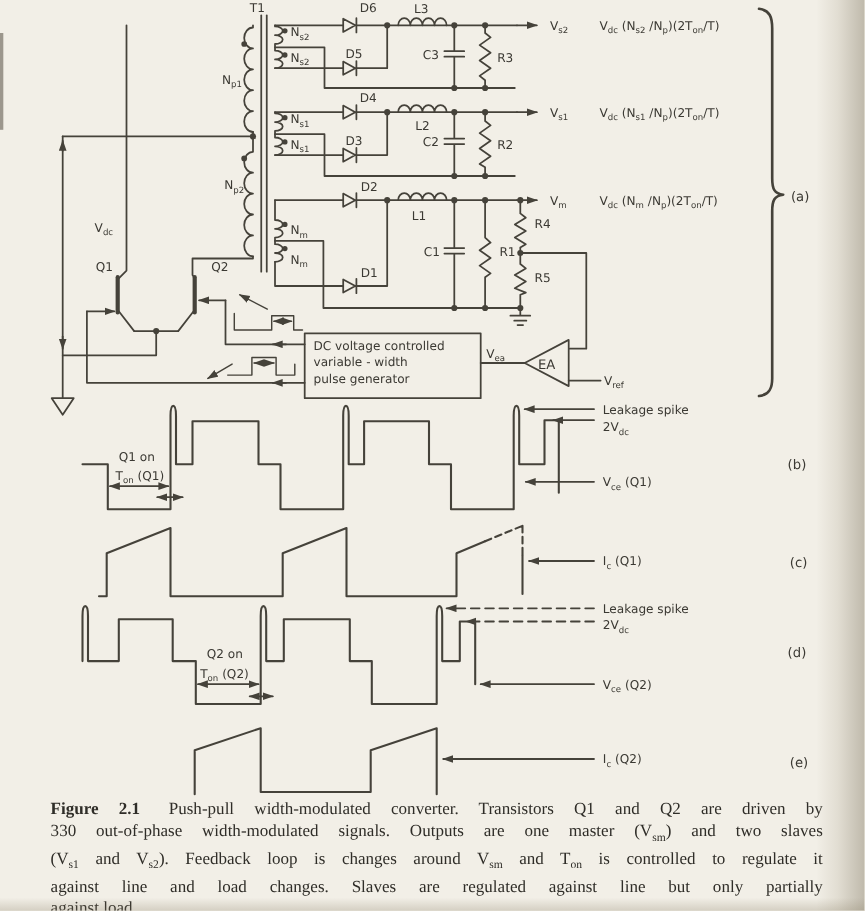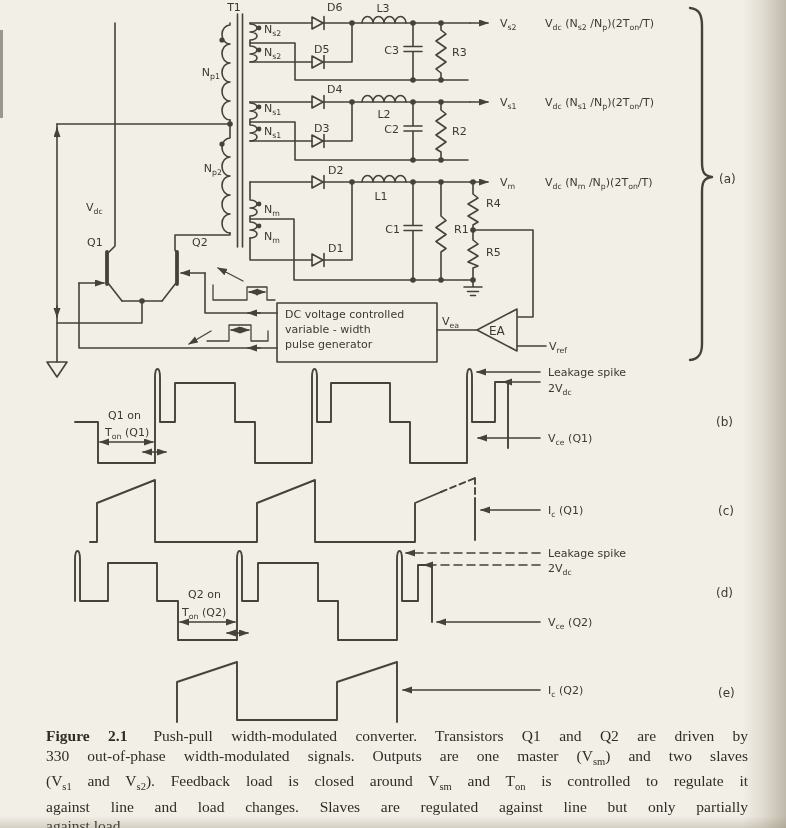--- a/index.html
+++ b/index.html
@@ -255,21 +255,21 @@
     <path class="w wf" d="M177,722 L177,682 L237,662 L237,720 L337,720 L337,682 L397,662 L397,722"></path>
     <line class="w" x1="540" y1="690" x2="403" y2="690" marker-end="url(#ah)"></line>
     <text x="548" y="694"><tspan>I</tspan><tspan dy="3" font-size="71%">c</tspan><tspan dy="-3"> (Q2)</tspan></text>
     <text x="718" y="697" class="f12">(e)</text>
   </g>
 </svg>
 
   <div class="caption">
     <div class="jl"><span class="fig-label">Figure 2.1</span><span>Push-pull width-modulated converter. Transistors Q1 and Q2 are driven by</span></div>
     <div class="jl"><span>330 out-of-phase width-modulated signals. Outputs are one master (V</span><sub>sm</sub><span>) and two slaves</span></div>
-    <div class="jl"><span>(V</span><sub>s1</sub><span> and V</span><sub>s2</sub><span>). Feedback load is closed around V</span><sub>sm</sub><span> and T</span><sub>on</sub><span> is controlled to regulate it</span></div>
+    <div class="jl"><span>(V</span><sub>s1</sub><span> and V</span><sub>s2</sub><span>). Feedback loop is changes around V</span><sub>sm</sub><span> and T</span><sub>on</sub><span> is controlled to regulate it</span></div>
     <div class="jl">against line and load changes. Slaves are regulated against line but only partially</div>
     <div>against load.</div>
   </div>
 
   <div class="shade-right"></div>
   <div class="shade-bottom"></div>
   <div class="shade-left"></div>
 </div>
 
 </body></html>

